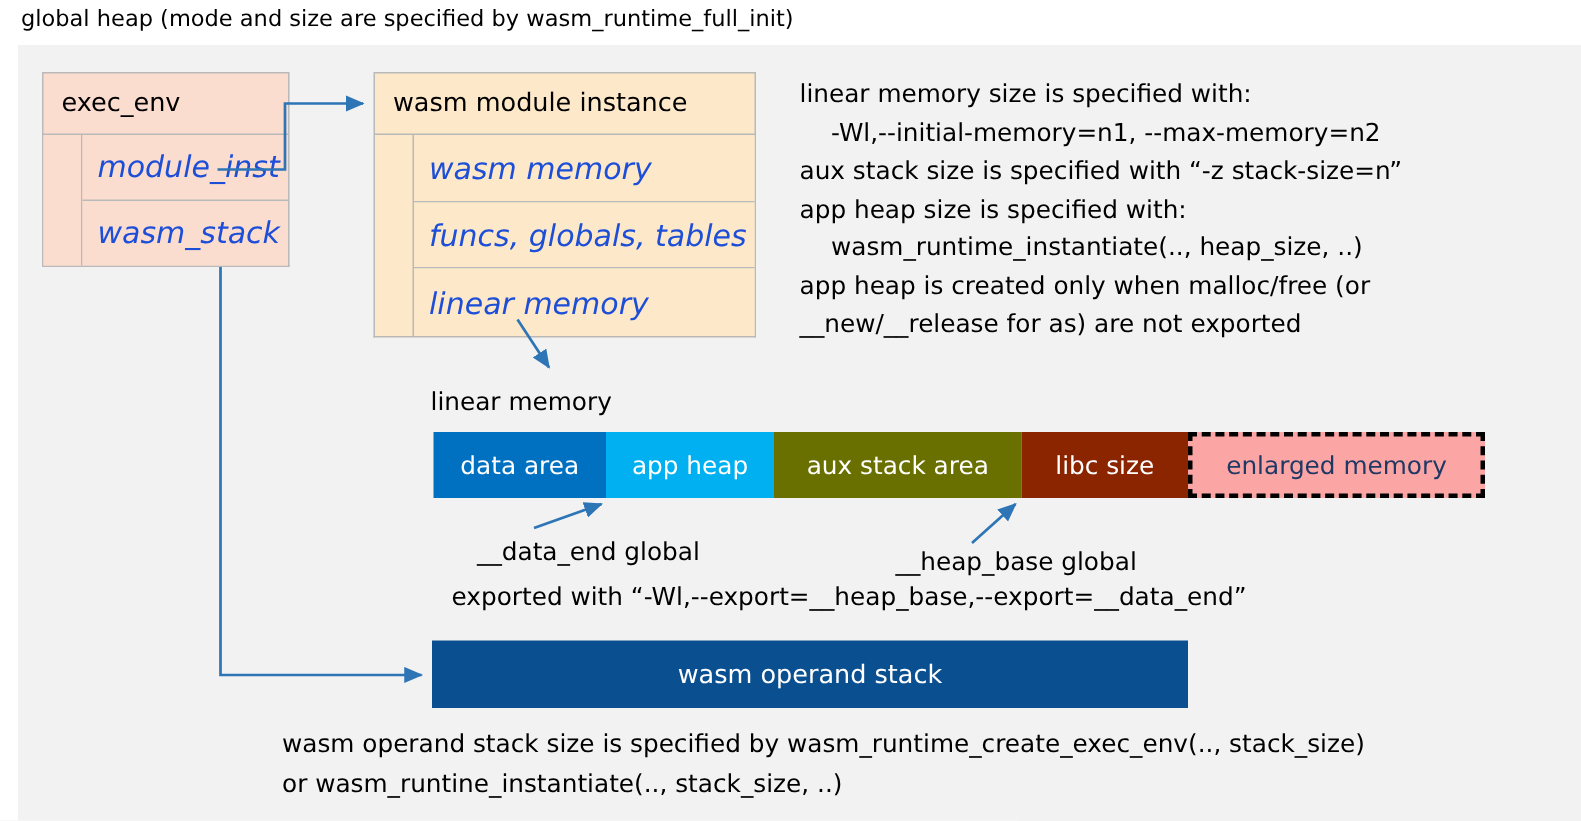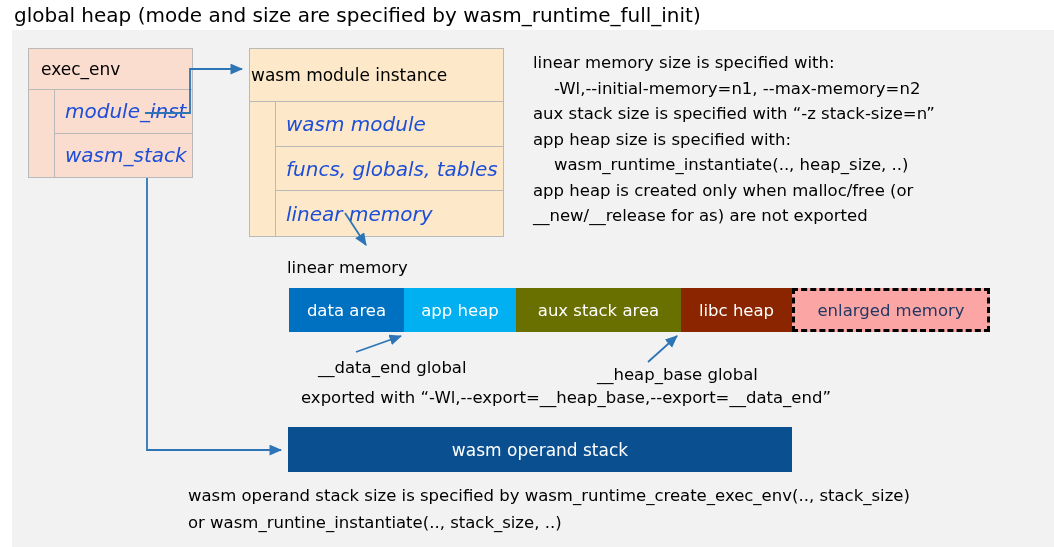--- a/index.html
+++ b/index.html
@@ -11,21 +11,21 @@
   }
   #root{position:relative;width:1054px;height:547px;}
 
   .canvas{
     position:absolute;left:12px;top:30px;width:1042px;height:517px;
     background:#f2f2f2;
   }
 
   .page-title{
     position:absolute;left:14px;top:3px;
-    font-size:20px;color:#000;white-space:nowrap;
+    font-size:15px;color:#000;white-space:nowrap;
   }
 
   
   .struct{position:absolute;box-sizing:border-box;}
   .struct .hdr{
     box-sizing:border-box;width:100%;
     border:1px solid #b9b9b9;
     display:flex;align-items:center;
     font-size:17px;color:#000000;
   }
@@ -45,21 +45,21 @@
   }
   .struct .row:last-child{border-bottom:none;}
 
   #exec-env{left:28px;top:48px;width:165px;}
   #exec-env .hdr{background:#fbddd0;height:42px;padding-left:12px;}
   #exec-env .body{background:#fbddd0;height:88px;}
   #exec-env .gutter{background:#fbddd0;}
   #exec-env .row{height:44px;padding-left:10px;background:#fbddd0;}
 
   #module-inst{left:249px;top:48px;width:255px;}
-  #module-inst .hdr{background:#fde9c9;height:54px;padding-left:1px;}
+  #module-inst .hdr{background:#fde9c9;height:42px;padding-left:12px;}
   #module-inst .body{background:#fde9c9;height:135px;}
   #module-inst .gutter{background:#fde9c9;}
   #module-inst .row{height:45px;padding-left:10px;background:#fde9c9;}
 
   
   .info-block{
     position:absolute;left:533px;top:50px;width:505px;
     font-size:16.5px;line-height:25.5px;color:#000;white-space:pre;
   }
 
@@ -121,41 +121,41 @@
         <div class="row">wasm_stack</div>
       </div>
     </div>
   </div>
 
   <div class="struct" id="module-inst">
     <div class="hdr">wasm module instance</div>
     <div class="body">
       <div class="gutter"></div>
       <div class="rows">
-        <div class="row">wasm module</div>
+        <div class="row">wasm memory</div>
         <div class="row">funcs, globals, tables</div>
         <div class="row">linear memory</div>
       </div>
     </div>
   </div>
 
   <div class="info-block">linear memory size is specified with:
     -Wl,--initial-memory=n1, --max-memory=n2
 aux stack size is specified with “-z stack-size=n”
 app heap size is specified with:
     wasm_runtime_instantiate(.., heap_size, ..)
 app heap is created only when malloc/free (or
 __new/__release for as) are not exported</div>
 
   <div class="lm-label">linear memory</div>
   <div class="mem-bar" id="mem-bar">
       <div class="seg" style="width: 115px; background: rgb(0, 112, 192); color: #ffffff;">data area</div>
       <div class="seg" style="width: 112px; background: rgb(0, 176, 240); color: rgb(255, 255, 255);">app heap</div>
       <div class="seg" style="width: 165px; background: rgb(106, 112, 0); color: rgb(255, 255, 255);">aux stack area</div>
-      <div class="seg" style="width: 111px; background: rgb(139, 37, 0); color: rgb(255, 255, 255);">libc heap</div>
+      <div class="seg" style="width: 111px; background: rgb(139, 37, 0); color: rgb(255, 255, 255);">libc size</div>
       <div class="seg dashed" style="width: 198px; color: rgb(31, 56, 100);">enlarged memory</div>
     </div>
 
   <div class="anno" id="anno-data-end">__data_end global</div>
   <div class="anno" id="anno-heap-base">__heap_base global</div>
   <div class="anno" id="anno-exported">exported with “-Wl,--export=__heap_base,--export=__data_end”</div>
 
   <div class="op-stack">wasm operand stack</div>
   <div class="bottom-note">wasm operand stack size is specified by wasm_runtime_create_exec_env(.., stack_size)
 or wasm_runtine_instantiate(.., stack_size, ..)</div>

